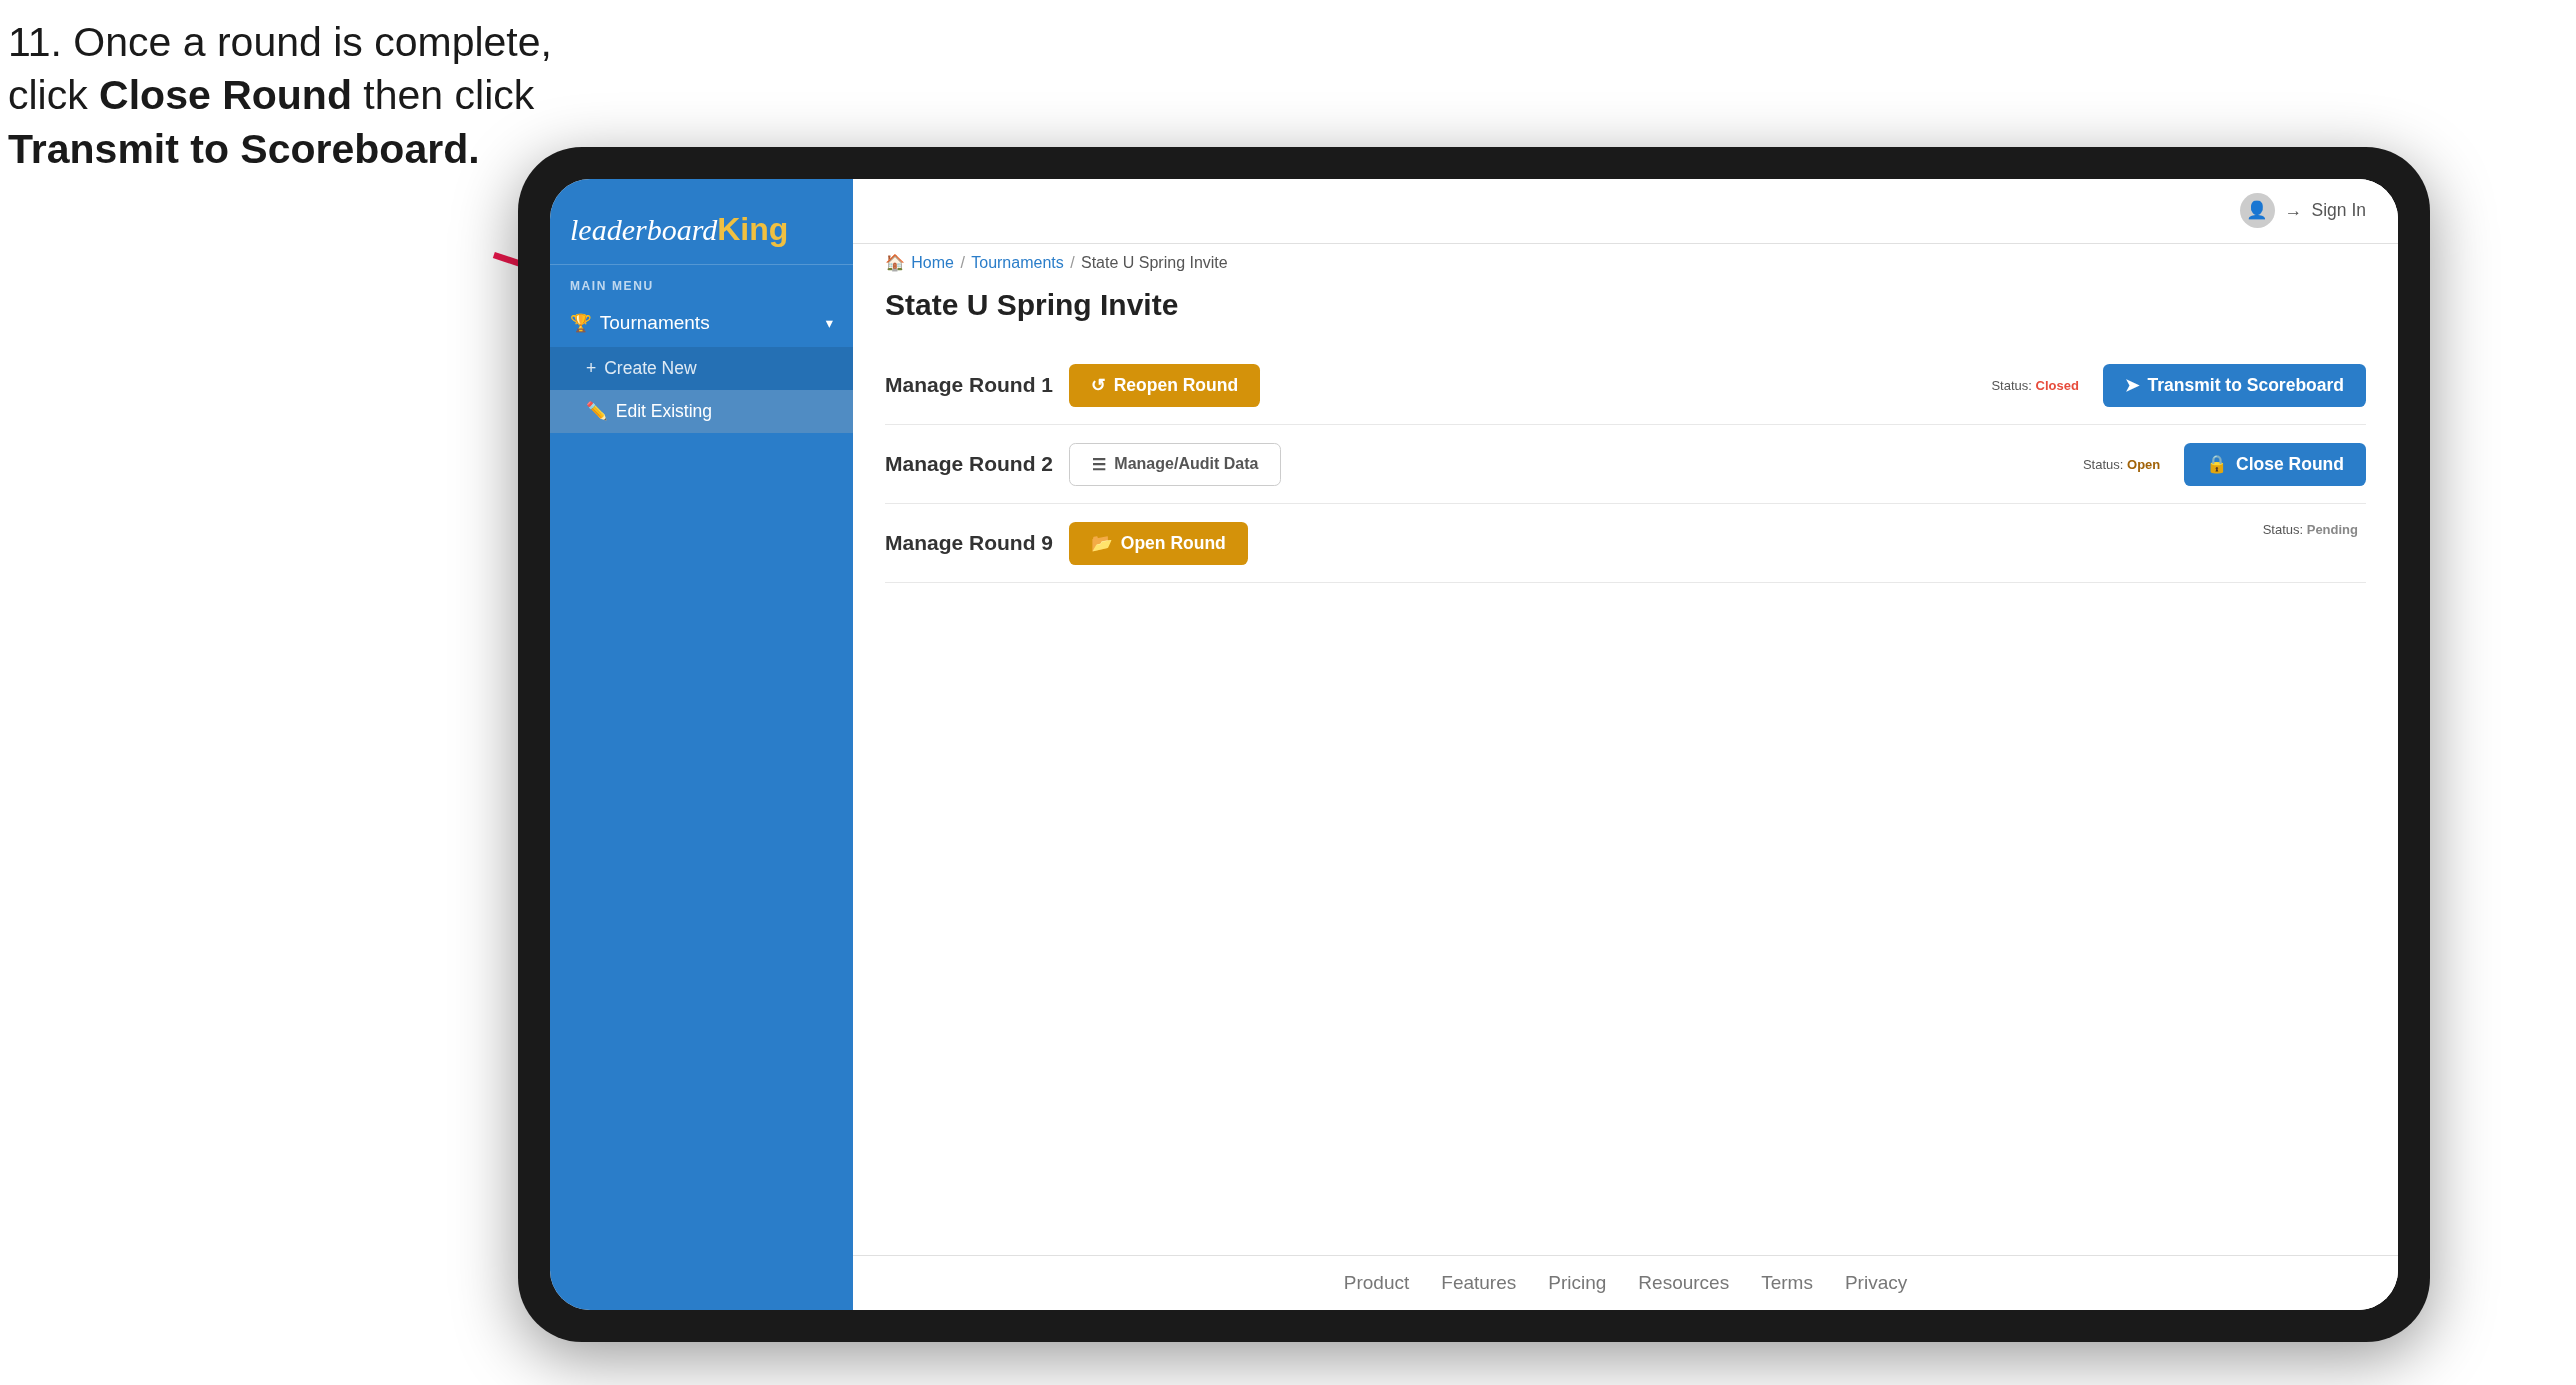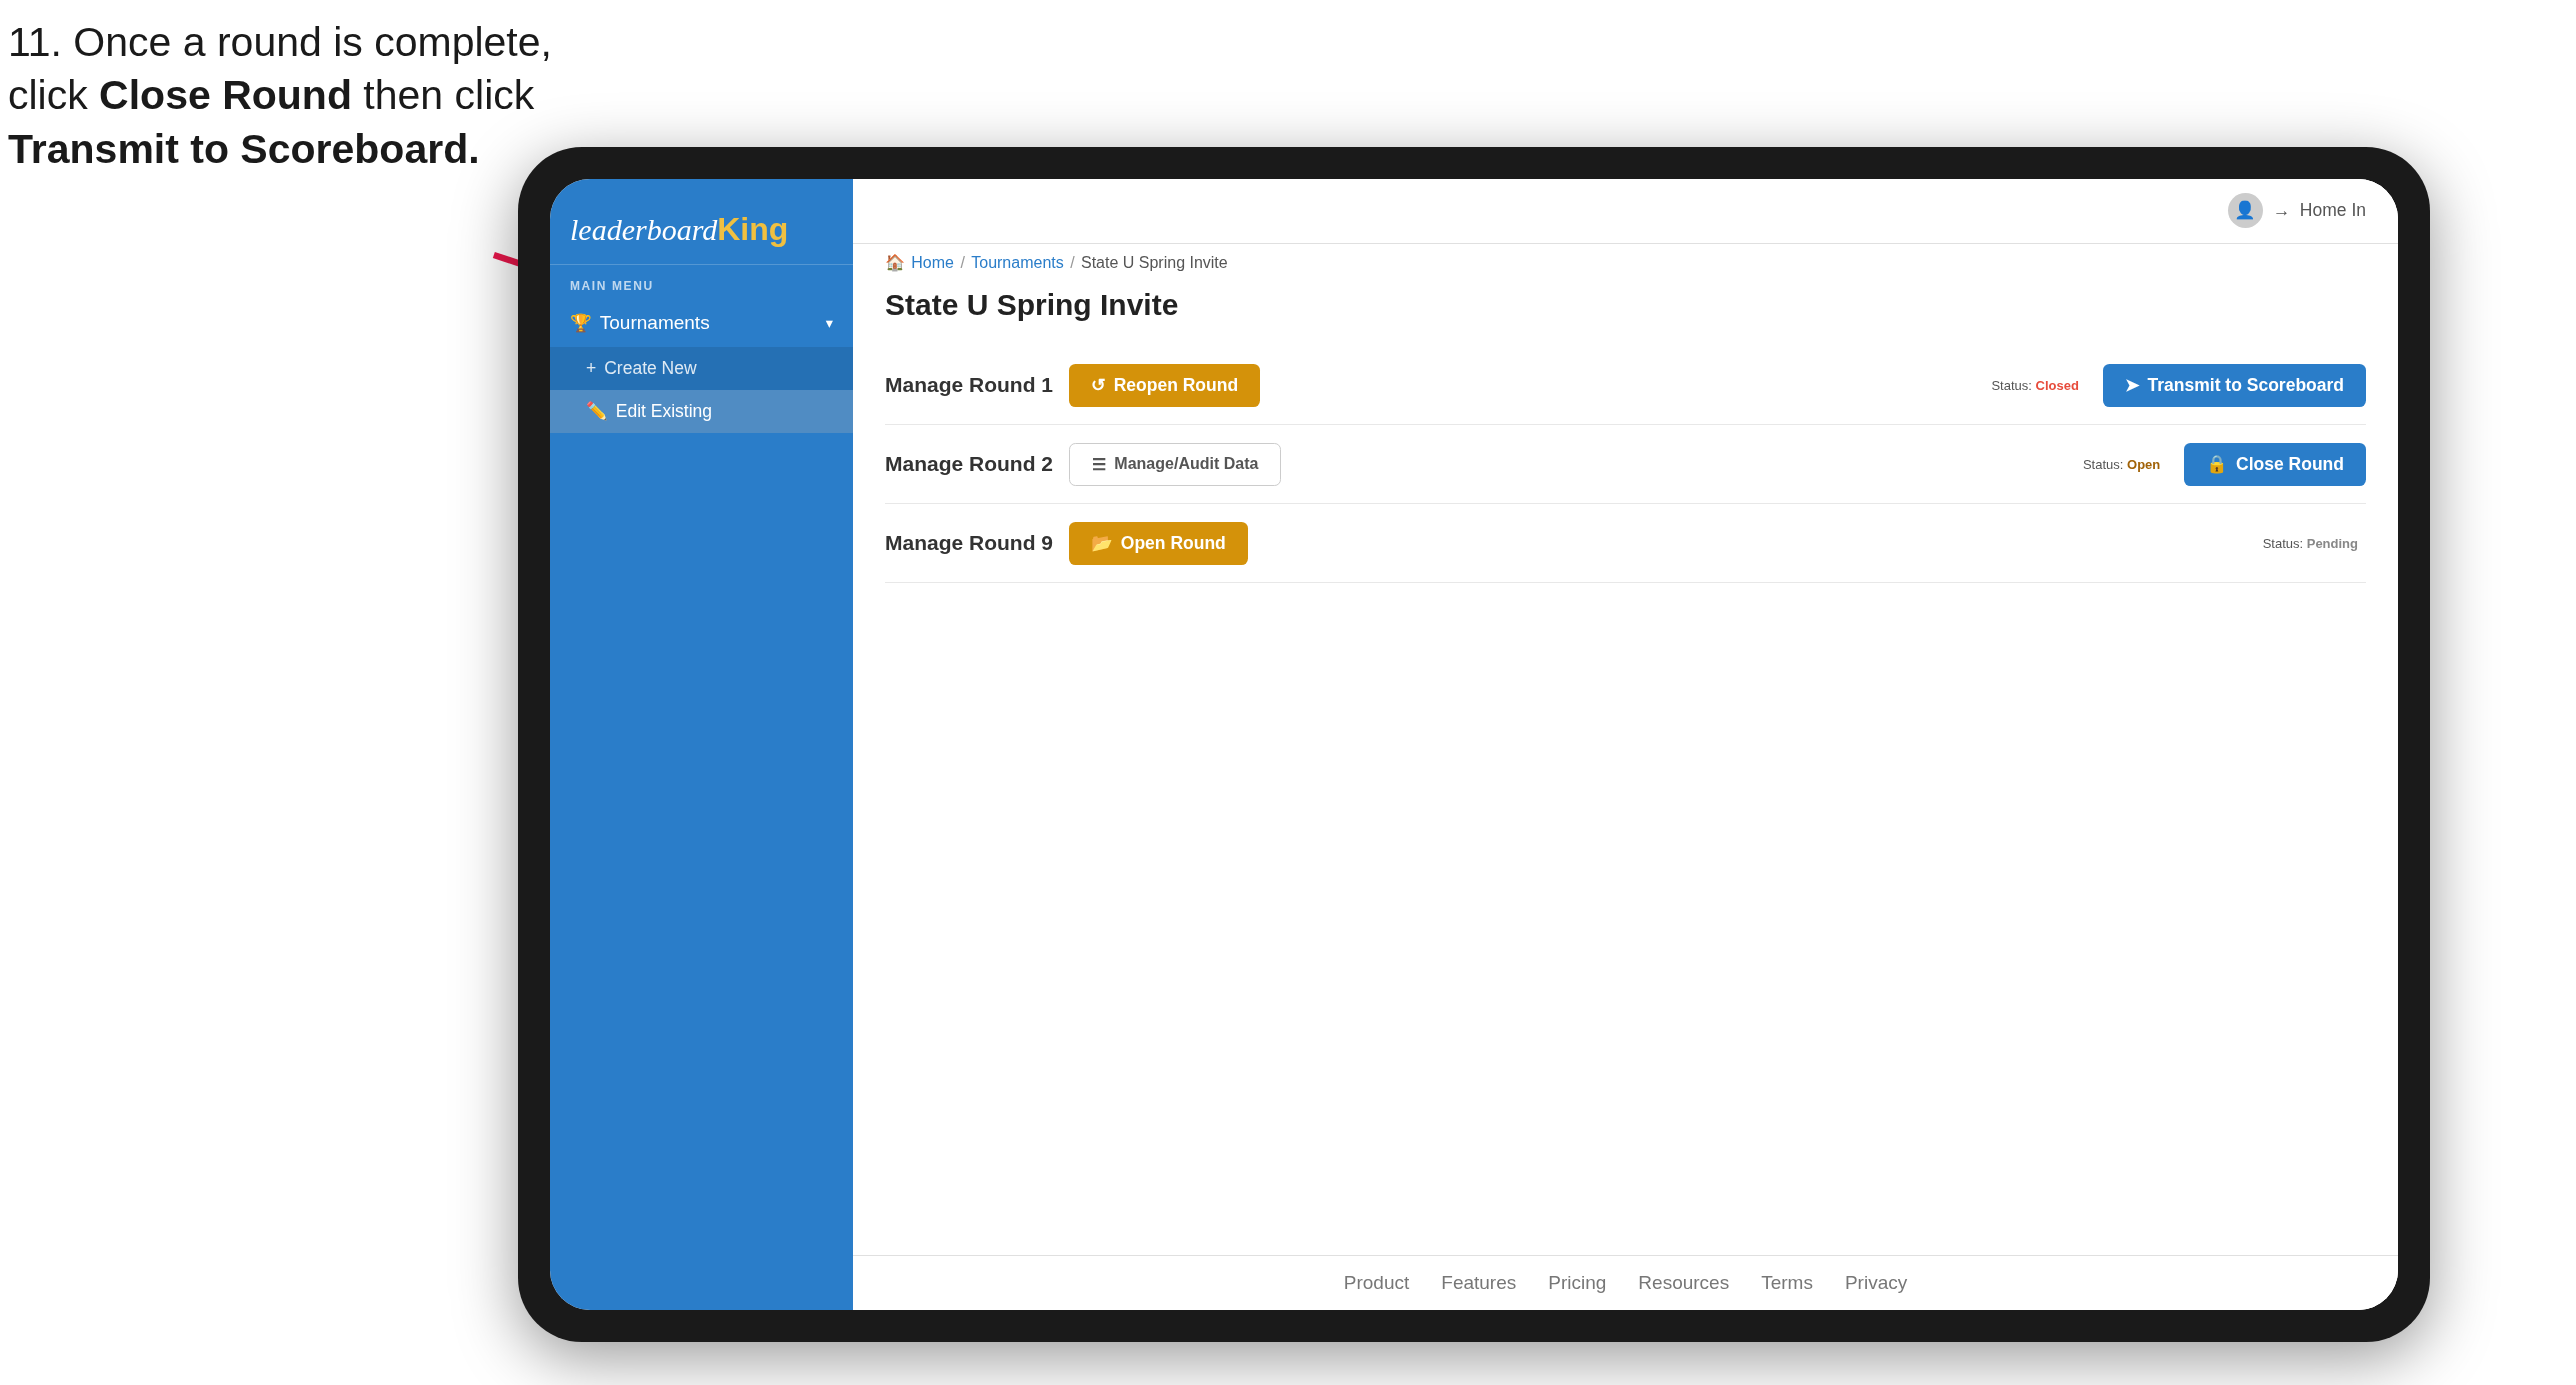--- a/index.html
+++ b/index.html
@@ -210,21 +210,21 @@
     .page-title {
       font-size: 30px;
       font-weight: 700;
       color: #222;
       margin-bottom: 24px;
     }
 
     
     .round-section {
       display: flex;
-      align-items: center;
+      align-items: flex-start;
       justify-content: space-between;
       padding: 17.5px 0;
       border-bottom: 0.8px solid #e8e8e8;
     }
 
     .round-left {
       display: flex;
       align-items: center;
       gap: 16px;
     }
@@ -356,21 +356,21 @@
           </div>
         </div>
       </div>
 
       <div class="main-content">
 
         <div class="top-nav">
           <div class="sign-in-area">
             <div class="avatar-icon">👤</div>
             <span>→</span>
-            <span>Home In</span>
+            <span>Sign In</span>
           </div>
         </div>
 
         <div class="breadcrumb-bar">
           <span>🏠</span>
           <a class="breadcrumb-link">Home</a>
           <span class="breadcrumb-sep">/</span>
           <a class="breadcrumb-link">Tournaments</a>
           <span class="breadcrumb-sep">/</span>
           <span class="breadcrumb-current">State U Spring Invite</span>

